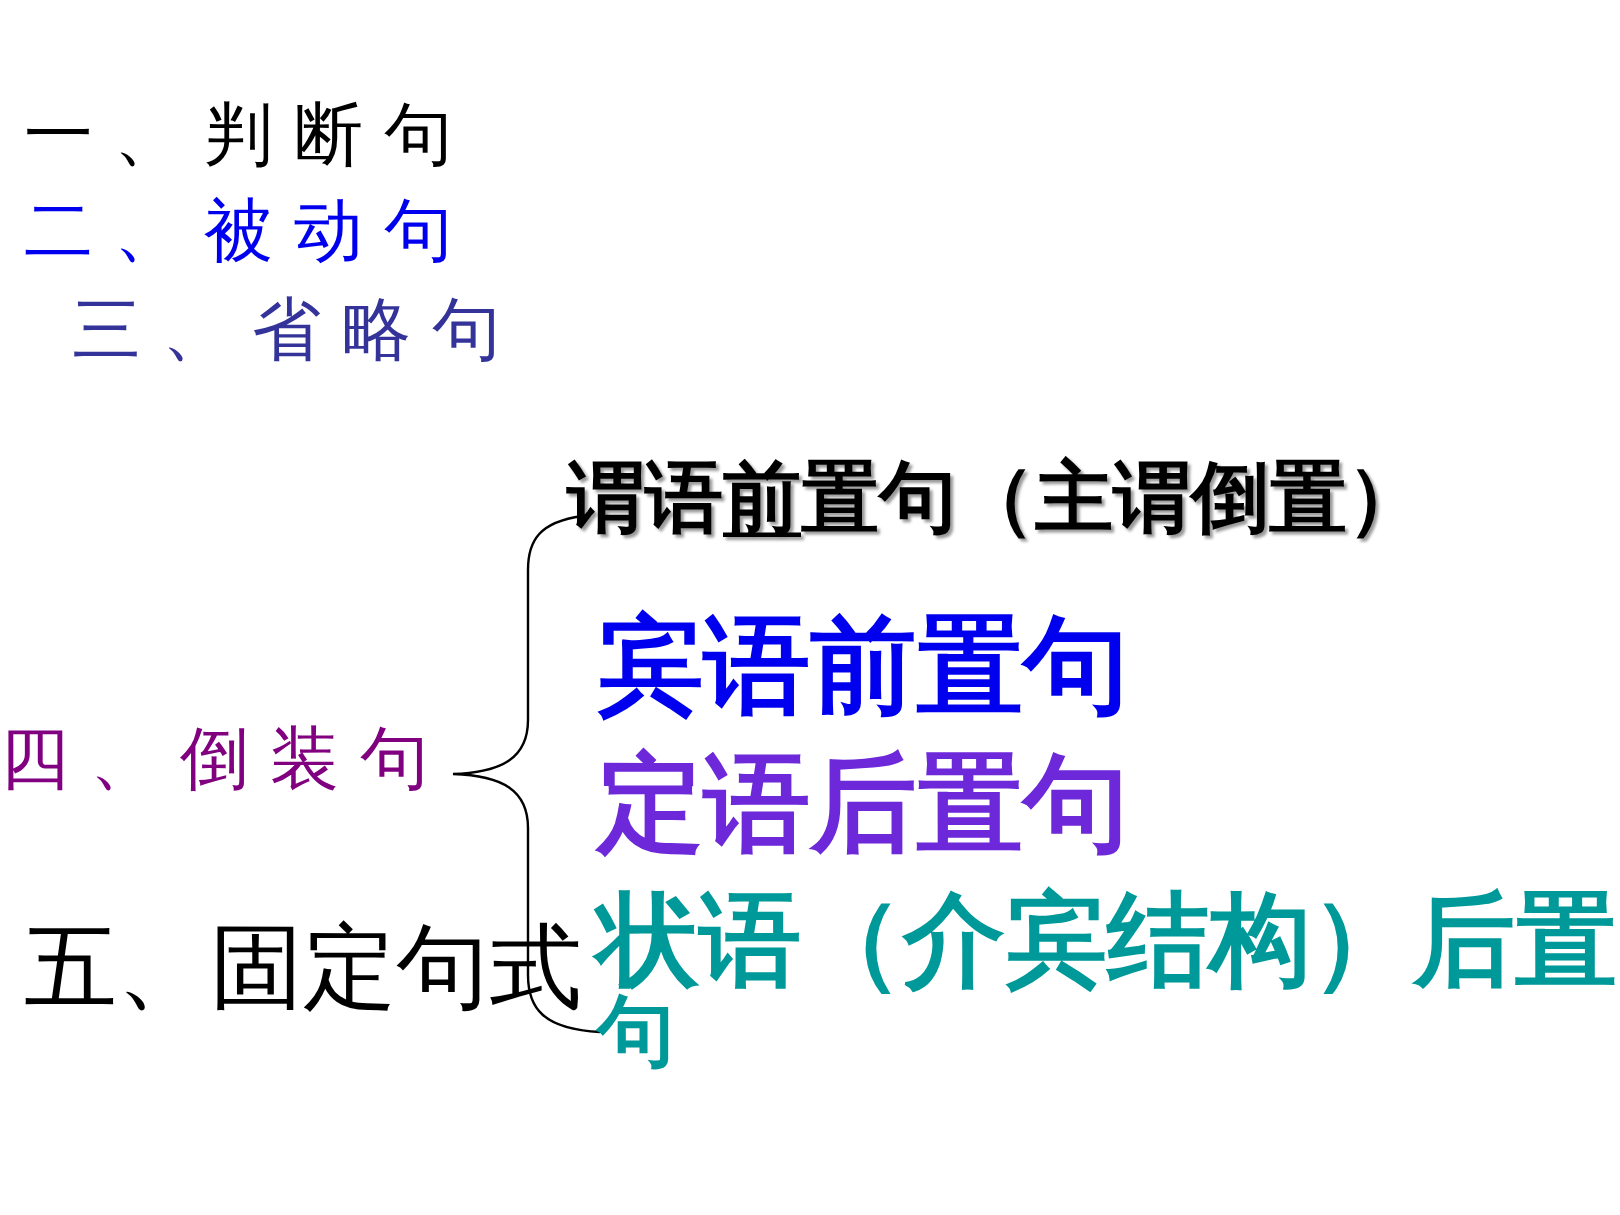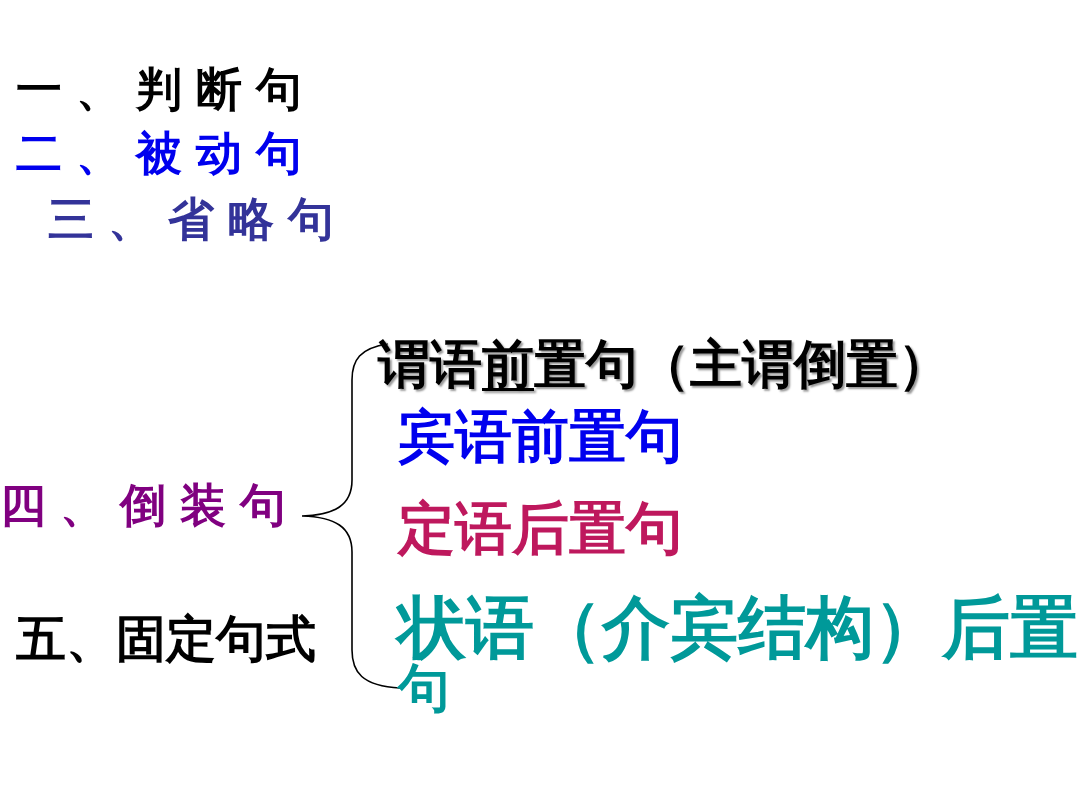--- a/index.html
+++ b/index.html
@@ -1,23 +1,23 @@
 <!DOCTYPE html>
 <html><head>
 <meta charset="utf-8">
 <style>
   html, body { margin:0; padding:0; background:#ffffff; }
   body { width:1080px; height:810px; position:relative; overflow:hidden;
          font-family:"DejaVu Sans", "Liberation Sans", sans-serif; }
-  .item { position:absolute; font-weight:bold; white-space:nowrap; line-height:1; }
+  .item { position:absolute; font-weight:normal; white-space:nowrap; line-height:1; }
   .cal { font-family:"DejaVu Serif", "Liberation Serif", serif; letter-spacing:14px; font-size:46px; }
-  .heavy { font-size:50px; }
-  .sub { position:absolute; font-weight:bold; font-size:57px; line-height:1; white-space:nowrap;
+  .heavy { font-size:62px; }
+  .sub { position:absolute; font-weight:bold; font-size:71px; line-height:1; white-space:nowrap;
          font-family:"DejaVu Sans", "Liberation Sans", sans-serif; }
-  .shadow { text-shadow: 2px 2px 2px #9a9a9a; margin-top: 32px; }
+  .shadow { text-shadow: 2px 2px 2px #9a9a9a; }
   .u { text-decoration: underline; text-decoration-thickness:3px; text-underline-offset:6px; }
   svg.brace { position:absolute; left:0; top:0; }
 </style>
 </head>
 <body>
 
 <div>
 
   <div class="item cal" style="left:16px; top:66px; color:#000000;">一、判断句</div>
   <div class="item cal" style="left:16px; top:130px; color:#0000ee;">二、被动句</div>
@@ -28,18 +28,18 @@
   <svg class="brace" width="1080" height="810">
     <path d="M388 344 C360 348 352 360 352 380 L352 480 C352 505 335 515 302 516 C335 517 352 527 352 552 L352 650 C352 672 362 686 400 688" fill="none" stroke="#000000" stroke-width="1.6"></path>
   </svg>
 
   <div class="sub shadow" style="left:378px; top:306px; color:#000000; font-size:52px;">
     <span>谓语</span><span class="u">前</span><span>置句（主谓倒置）</span>
   </div>
 
   <div class="sub" style="left:398px; top:408px; color:#0000ee;">宾语前置句</div>
 
-  <div class="sub" style="left:398px; top:500px; color:#be185d;">定语后置句</div>
+  <div class="sub" style="left:398px; top:500px; color:#6d28d9;">定语后置句</div>
 
   <div class="sub" style="left:398px; top:594px; color:#009999; font-size:68px;">状语（介宾结构）后置</div>
   <div class="sub" style="left:398px; top:662px; color:#009999; font-size:52px;">句</div>
 
 </div>
 
 </body></html>

